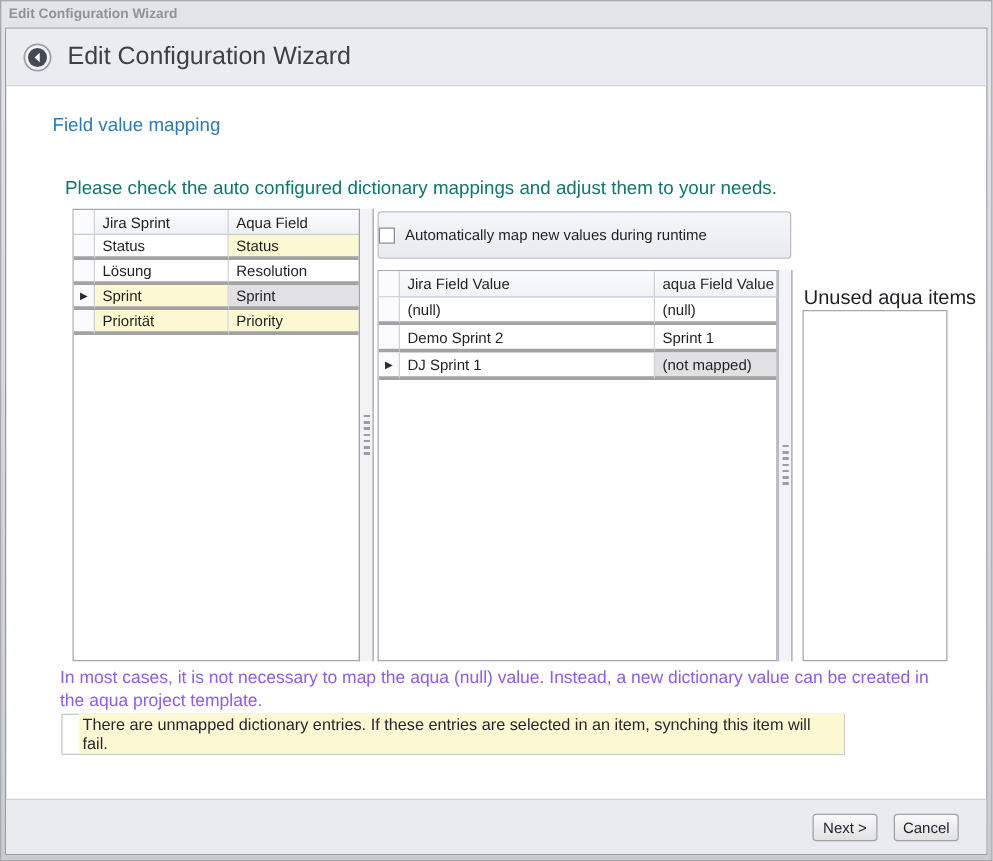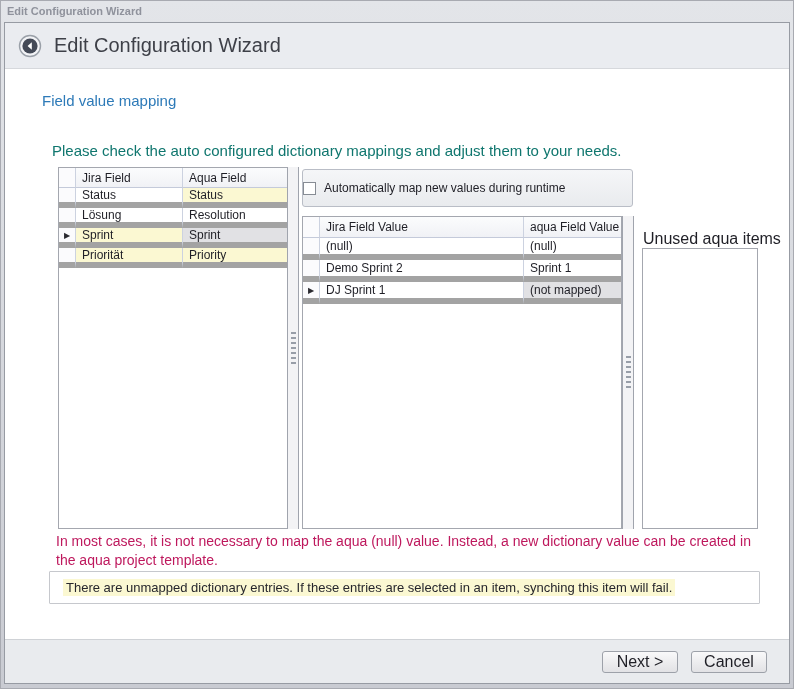--- a/index.html
+++ b/index.html
@@ -45,21 +45,21 @@
   }
   
   .grid {
     position: absolute; background: #fff; border: 1px solid #a4a7af;
   }
   .grid-inner { display: flex; flex-direction: column; height: 100%; }
   .grid-header { display: flex; background: linear-gradient(#fbfcfd, #f0f1f5); }
   .g-cell {
     display: flex; align-items: center;
     padding-left: 6px; font-size: 12px; color: #1f1f26;
-    border-right: 1px solid #ccd2e0; border-bottom: 6px solid #a3a3a3;
+    border-right: 1px solid #ccd2e0; border-bottom: 3px solid #a3a3a3;
     overflow: hidden; white-space: nowrap;
   }
   .grid-header .g-cell { border-bottom: 1px solid #c4cada; }
   .g-ind {
     width: 17px; padding-left: 0; justify-content: center;
     background: #fbfbfd; font-size: 8px; color: #2a2a30;
   }
   .grid-row { display: flex; }
   .field-grid .grid-header, .field-grid .grid-row { height: 20px; }
   .value-grid .grid-header { height: 21px; }
@@ -98,44 +98,44 @@
   .unused-label {
     position: absolute; left: 638px; top: 207px;
     font-size: 16px; color: #1f1f26;
   }
   .unused-list {
     position: absolute; left: 637px; top: 225px; width: 116px; height: 281px;
     background: #fff; border: 1px solid #a4a7af;
   }
   
   .hint {
-    position: absolute; left: 51px; top: 509px; width: 702px;
-    font-size: 14px; line-height: 19px; color: #be185d;
+    position: absolute; left: 43px; top: 509px; width: 702px;
+    font-size: 14px; line-height: 19px; color: #8b5cf6;
   }
   .warning-box {
-    position: absolute; left: 44px; top: 548px; width: 711px; height: 33px;
+    position: absolute; left: 44px; top: 548px; width: 627px; height: 33px;
     background: #fff; border: 1px solid #c6c8cd; border-radius: 1px;
-    display: flex; align-items: center; padding-left: 13px;
+    display: flex; align-items: flex-end; padding-left: 13px;
   }
   .warning-text {
     font-size: 13px; color: #26262c;
     background: #fbf8d2; padding: 1px 3px;
   }
   
   .footer {
     position: absolute; left: 0; right: 0; bottom: 0; height: 44px;
     background: #e9ebee; border-top: 1px solid #cfd2d6;
     display: flex; align-items: center; justify-content: flex-end;
     gap: 13px; padding-right: 22px;
   }
   .btn {
-    width: 76px; height: 22px;
+    width: 52px; height: 22px;
     background: linear-gradient(#f9f9fa, #ececee 55%, #e2e2e5);
     border: 1px solid #9da1a9; border-radius: 3px;
-    font-size: 16px; color: #1f1f26; font-family: inherit;
+    font-size: 12px; color: #1f1f26; font-family: inherit;
     display: flex; align-items: center; justify-content: center;
     cursor: pointer;
   }
 </style>
 </head>
 <body>
 
 <div class="window-frame">
 
   <div class="titlebar">
@@ -155,21 +155,21 @@
       <span class="wizard-title">Edit Configuration Wizard</span>
     </div>
 
     <div class="section-title">Field value mapping</div>
     <div class="instruction">Please check the auto configured dictionary mappings and adjust them to your needs.</div>
 
     <div class="grid field-grid" style="left:53px; top:144px; width:230px; height:362px;">
       <div class="grid-inner">
         <div class="grid-header">
           <div class="g-cell g-ind"></div>
-          <div class="g-cell col1">Jira Field</div>
+          <div class="g-cell col1">Jira Sprint</div>
           <div class="g-cell col2">Aqua Field</div>
         </div>
         <div class="grid-row">
           <div class="g-cell g-ind"></div>
           <div class="g-cell col1">Status</div>
           <div class="g-cell col2 c-yellow">Status</div>
         </div>
         <div class="grid-row">
           <div class="g-cell g-ind"></div>
           <div class="g-cell col1">Lösung</div>

